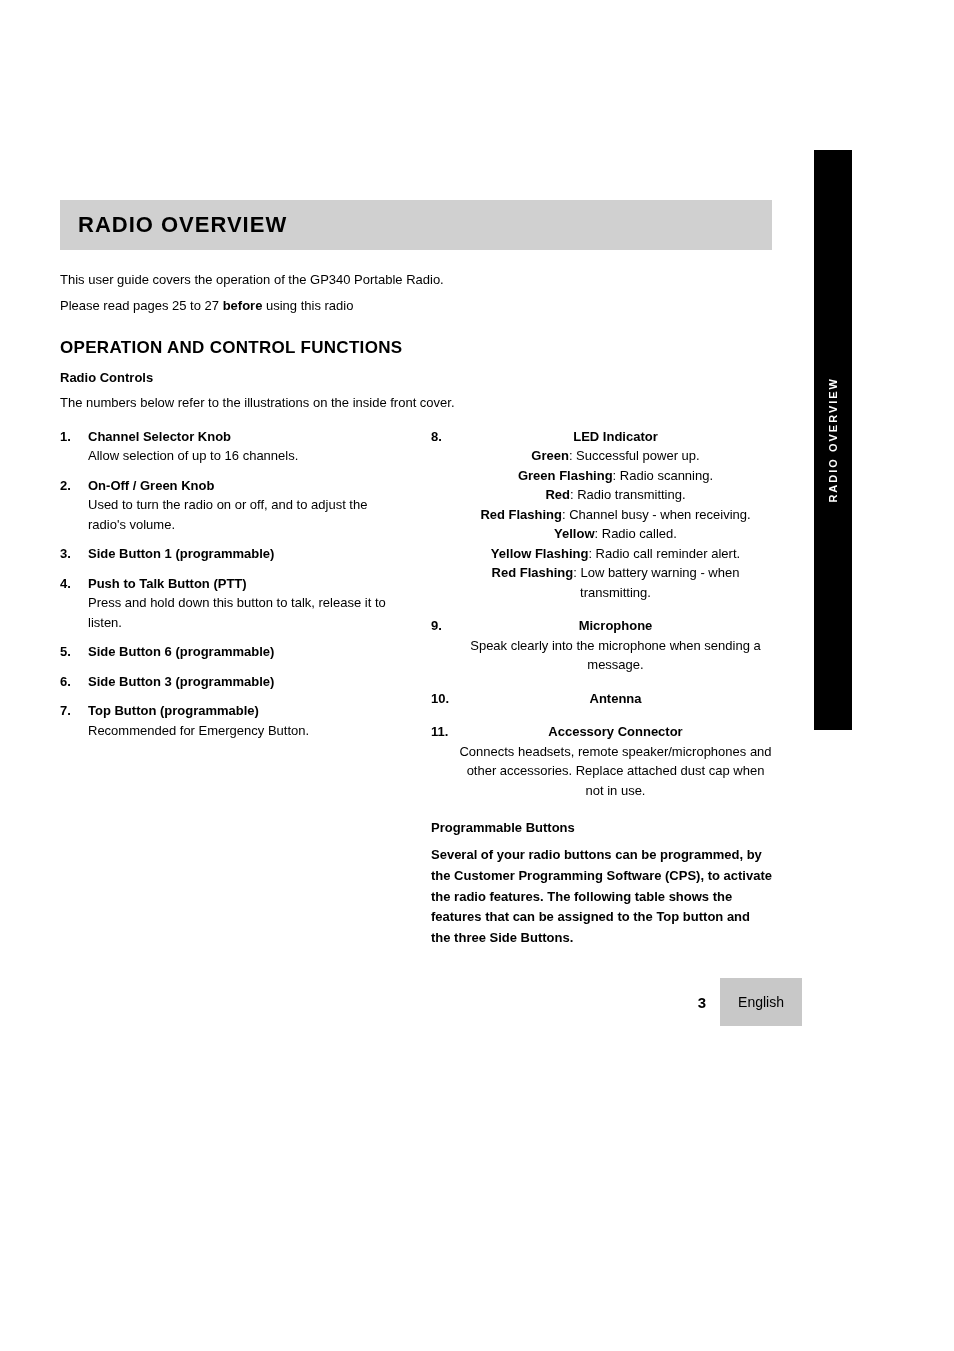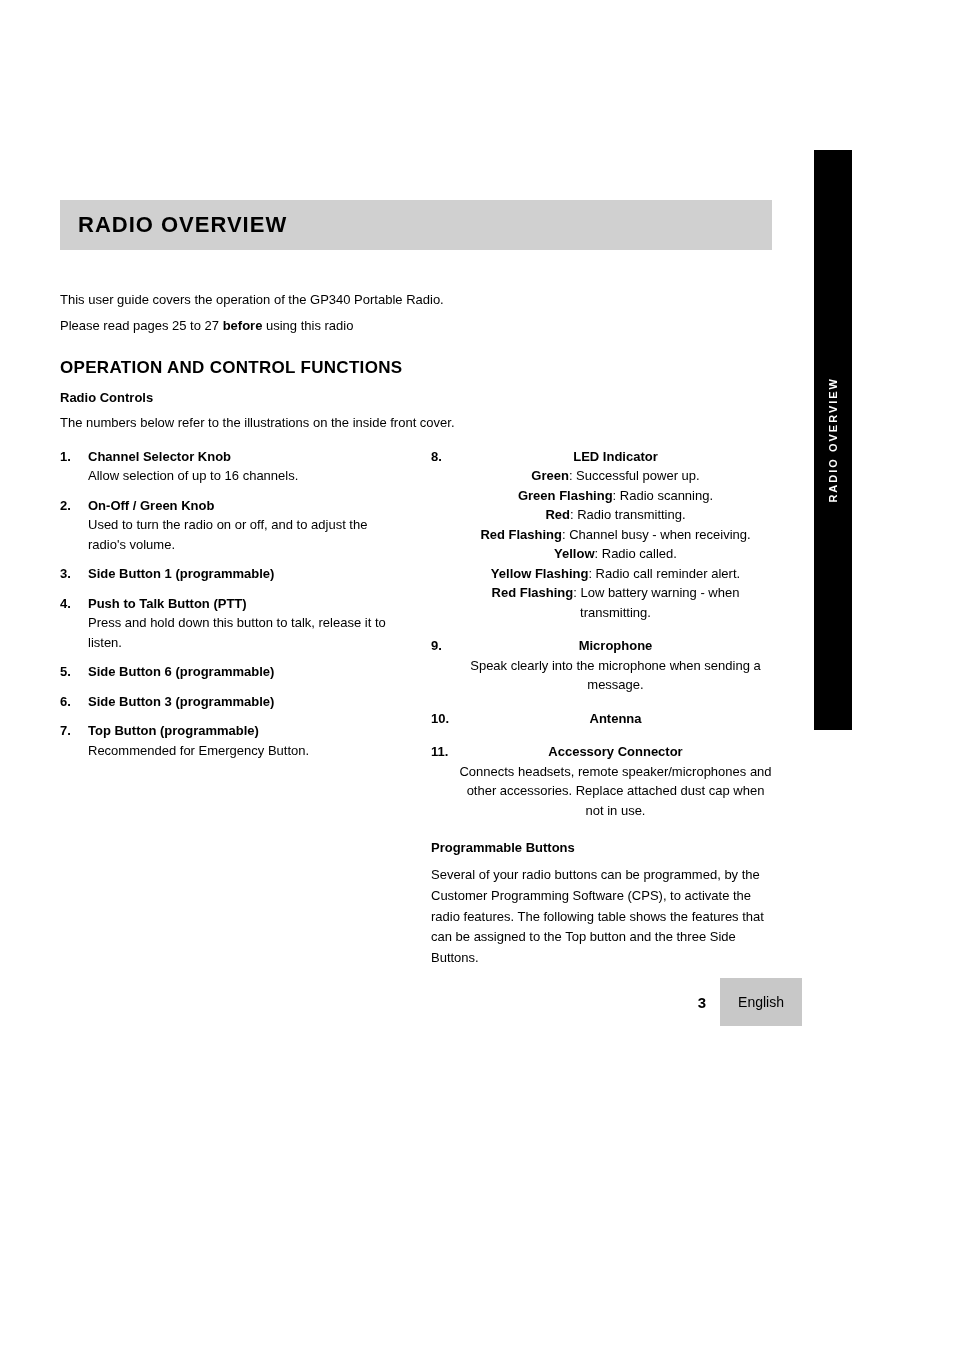--- a/index.html
+++ b/index.html
@@ -42,21 +42,20 @@
 
     .radio-overview-title h1 {
       font-size: 22px;
       font-weight: bold;
       letter-spacing: 1px;
     }
 
     .intro-text {
       margin-bottom: 6px;
       line-height: 1.5;
-      margin-top: 20px;
     }
 
     .intro-text-2 {
       margin-bottom: 23px;
       line-height: 1.5;
     }
 
     .section-heading {
       font-size: 17px;
       font-weight: bold;
@@ -157,20 +156,21 @@
     }
 
     .prog-heading {
       font-weight: bold;
       font-size: 13px;
       margin-bottom: 10px;
     }
 
     .prog-text {
       line-height: 1.6;
+      font-weight: bold;
     }
   </style>
 </head>
 <body>
 
 <div class="page-container">
   <div class="main-content">
 
     <div class="radio-overview-title">
       <h1>RADIO OVERVIEW</h1>

